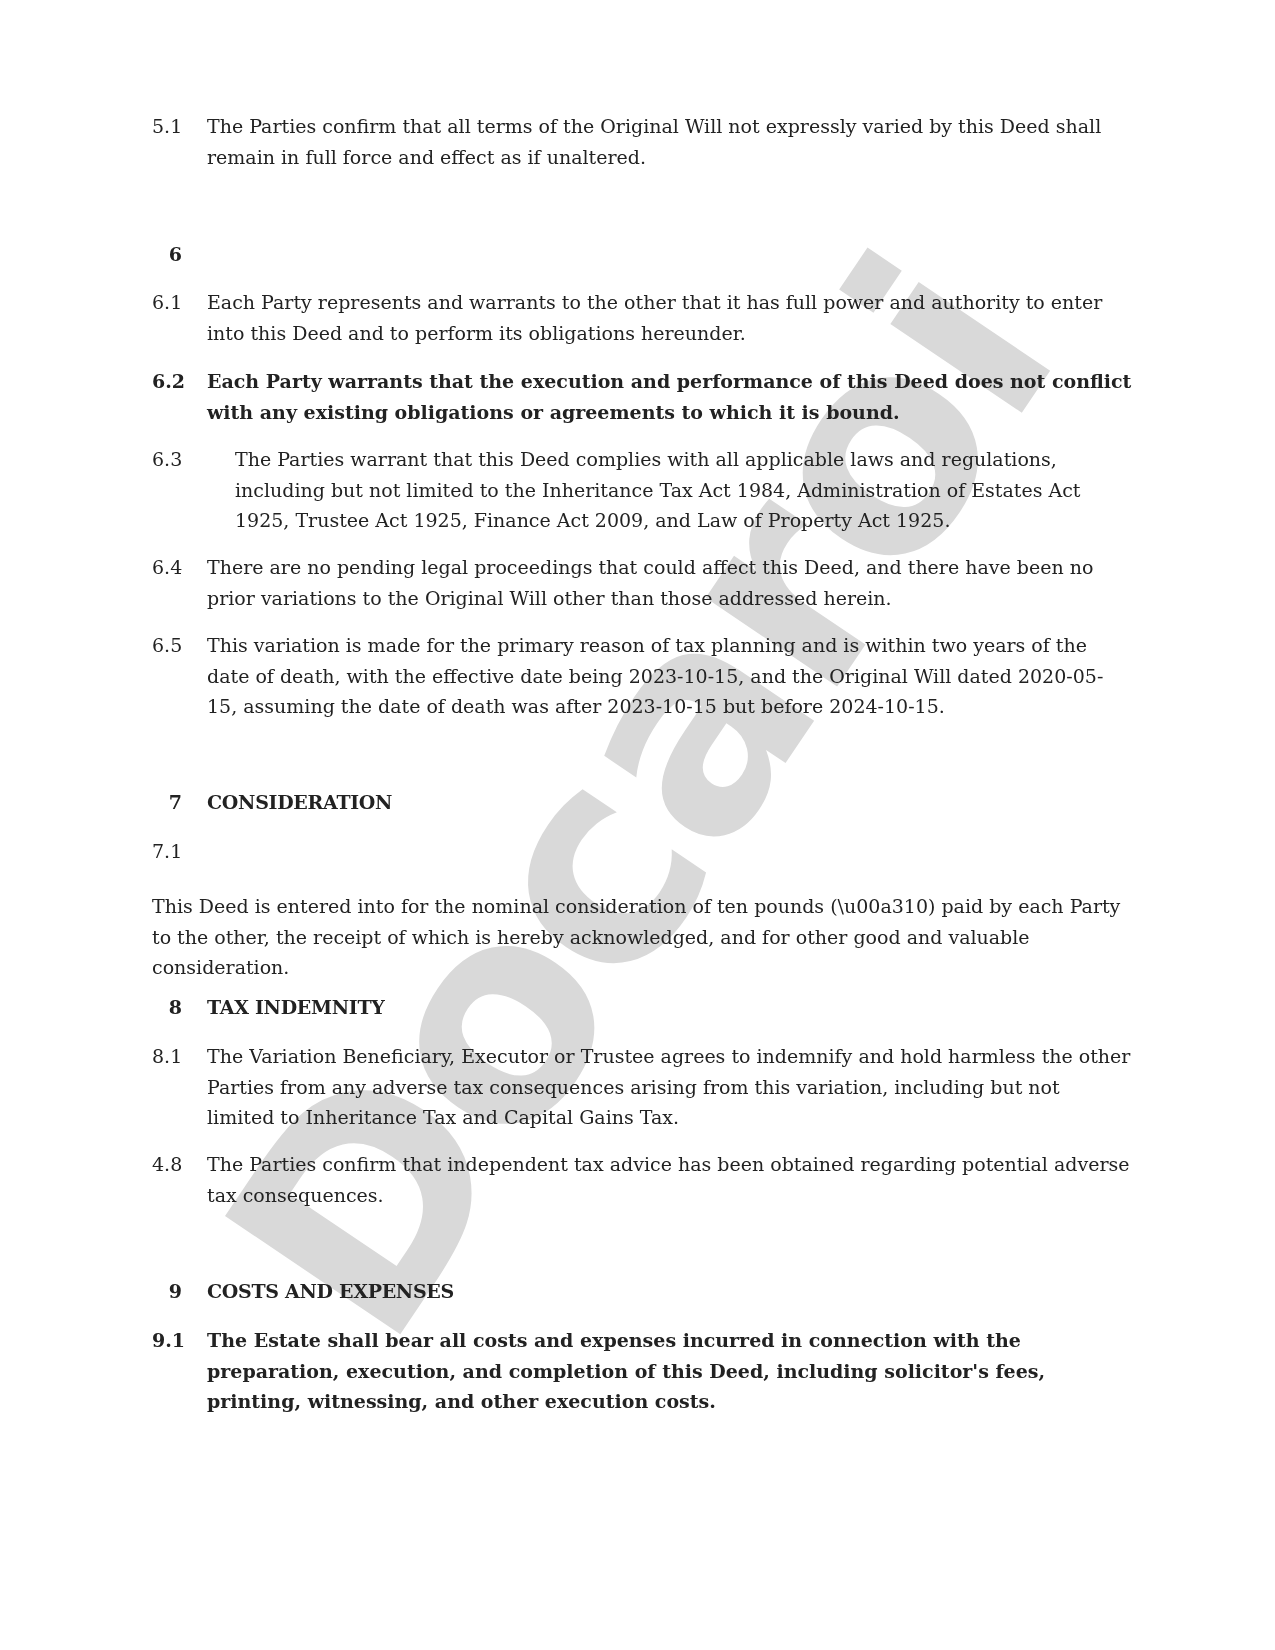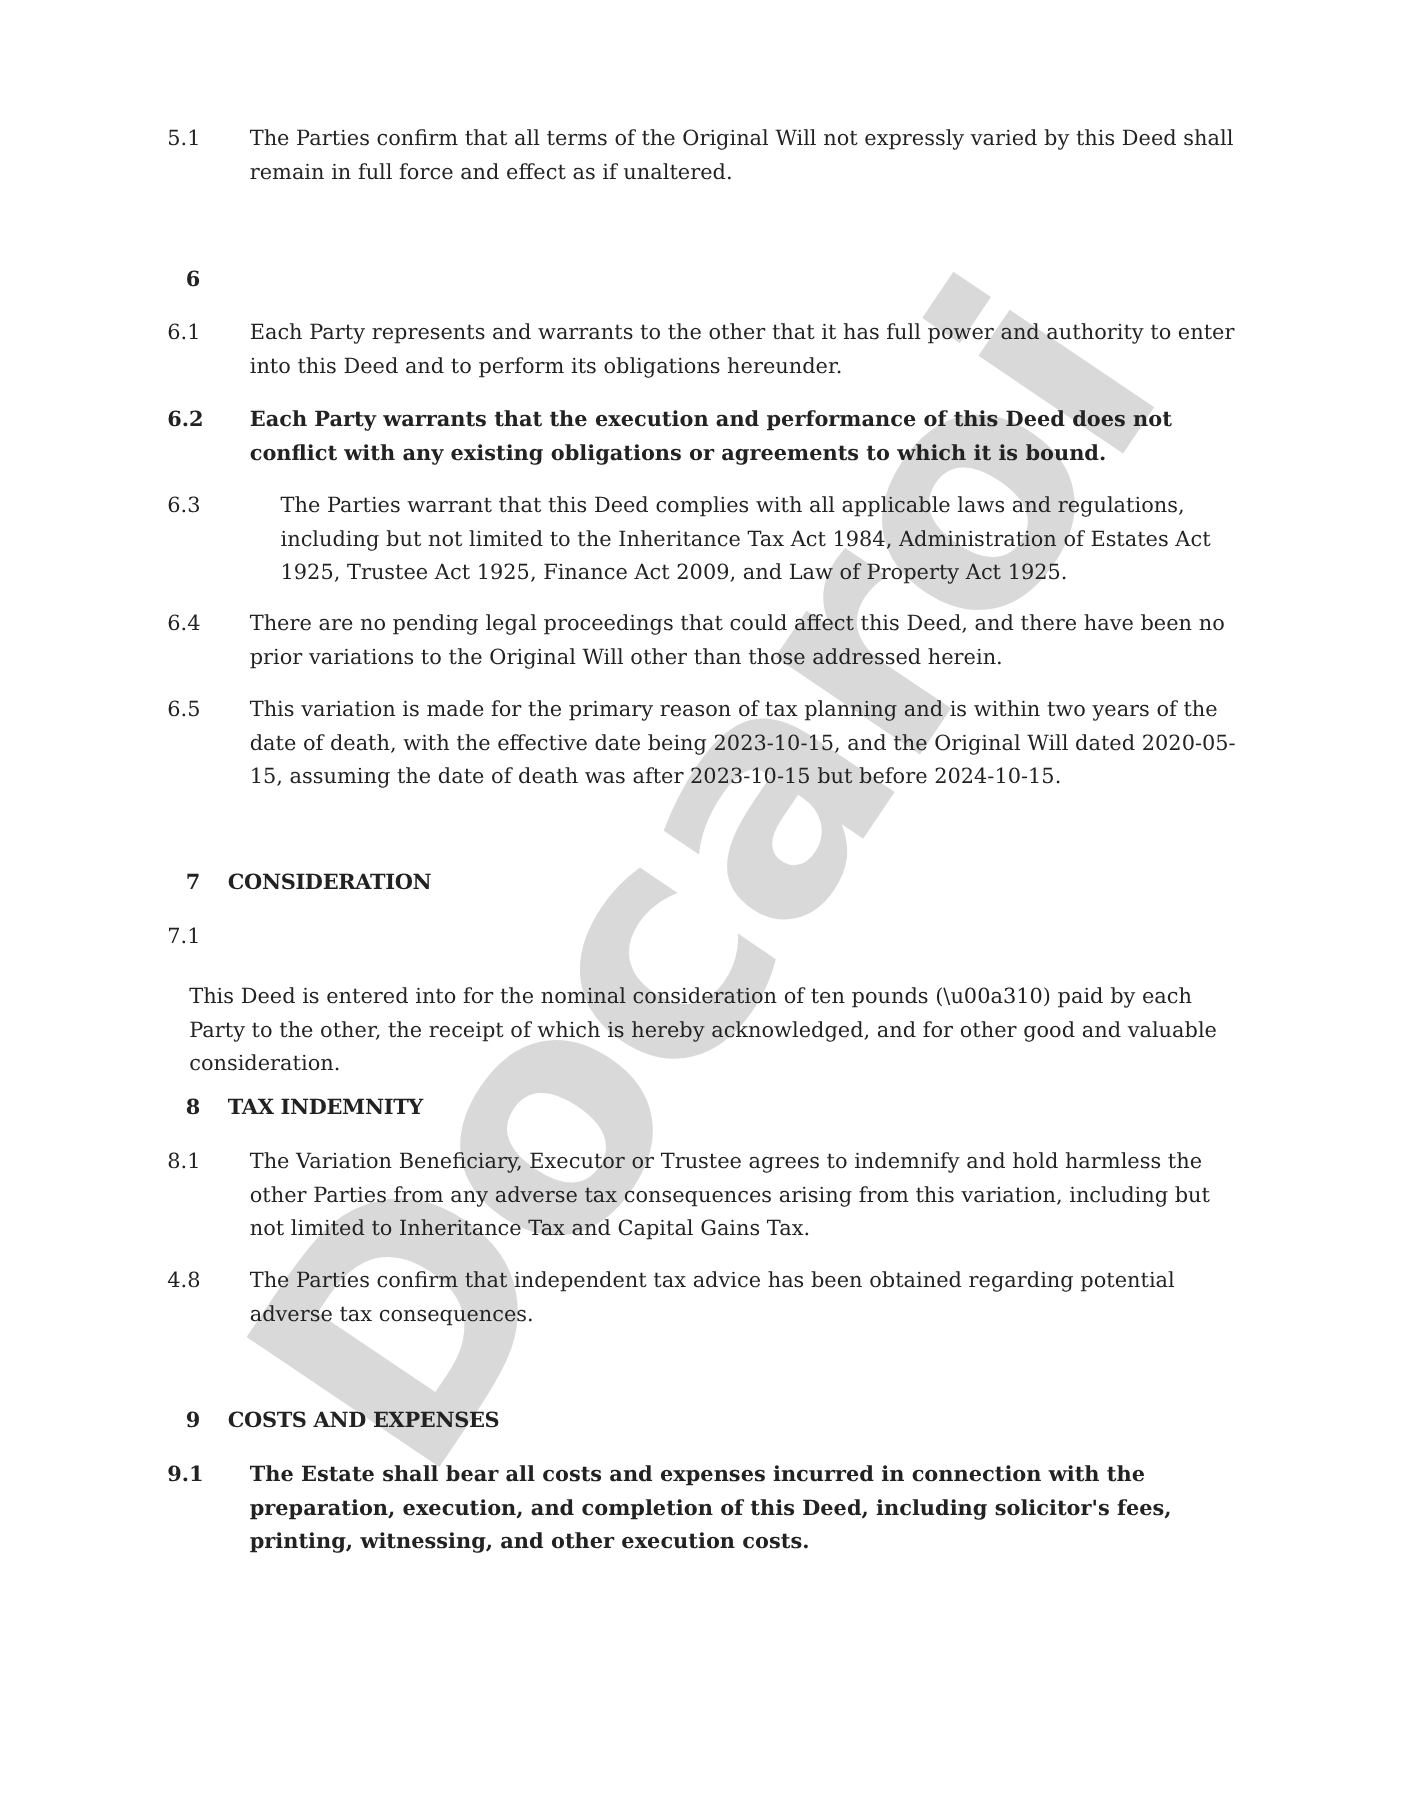--- a/index.html
+++ b/index.html
@@ -24,21 +24,21 @@
       user-select: none;
       line-height: 1;
     }
     .content { position: absolute; left: 0; top: 0; width: 100%; z-index: 1; }
     .clause {
       position: absolute; left: 152px; width: 980px;
       line-height: 30.5px;
       display: flex;
     }
     .clause .num { width: 55px; flex: 0 0 55px; }
-    .clause .text { flex: 1; margin-left: 20px; }
+    .clause .text { flex: 1; }
     .heading {
       position: absolute; left: 152px;
       display: flex; font-weight: bold; line-height: 30px;
       font-size: 19px;
     }
     .heading .num { width: 55px; flex: 0 0 55px; text-align: right; padding-right: 0; box-sizing: border-box; }
     .heading .num span { display: inline-block; width: 30px; text-align: right; margin-right: 25px; }
     .heading .title { letter-spacing: -0.3px; }
   </style>
 </head>

